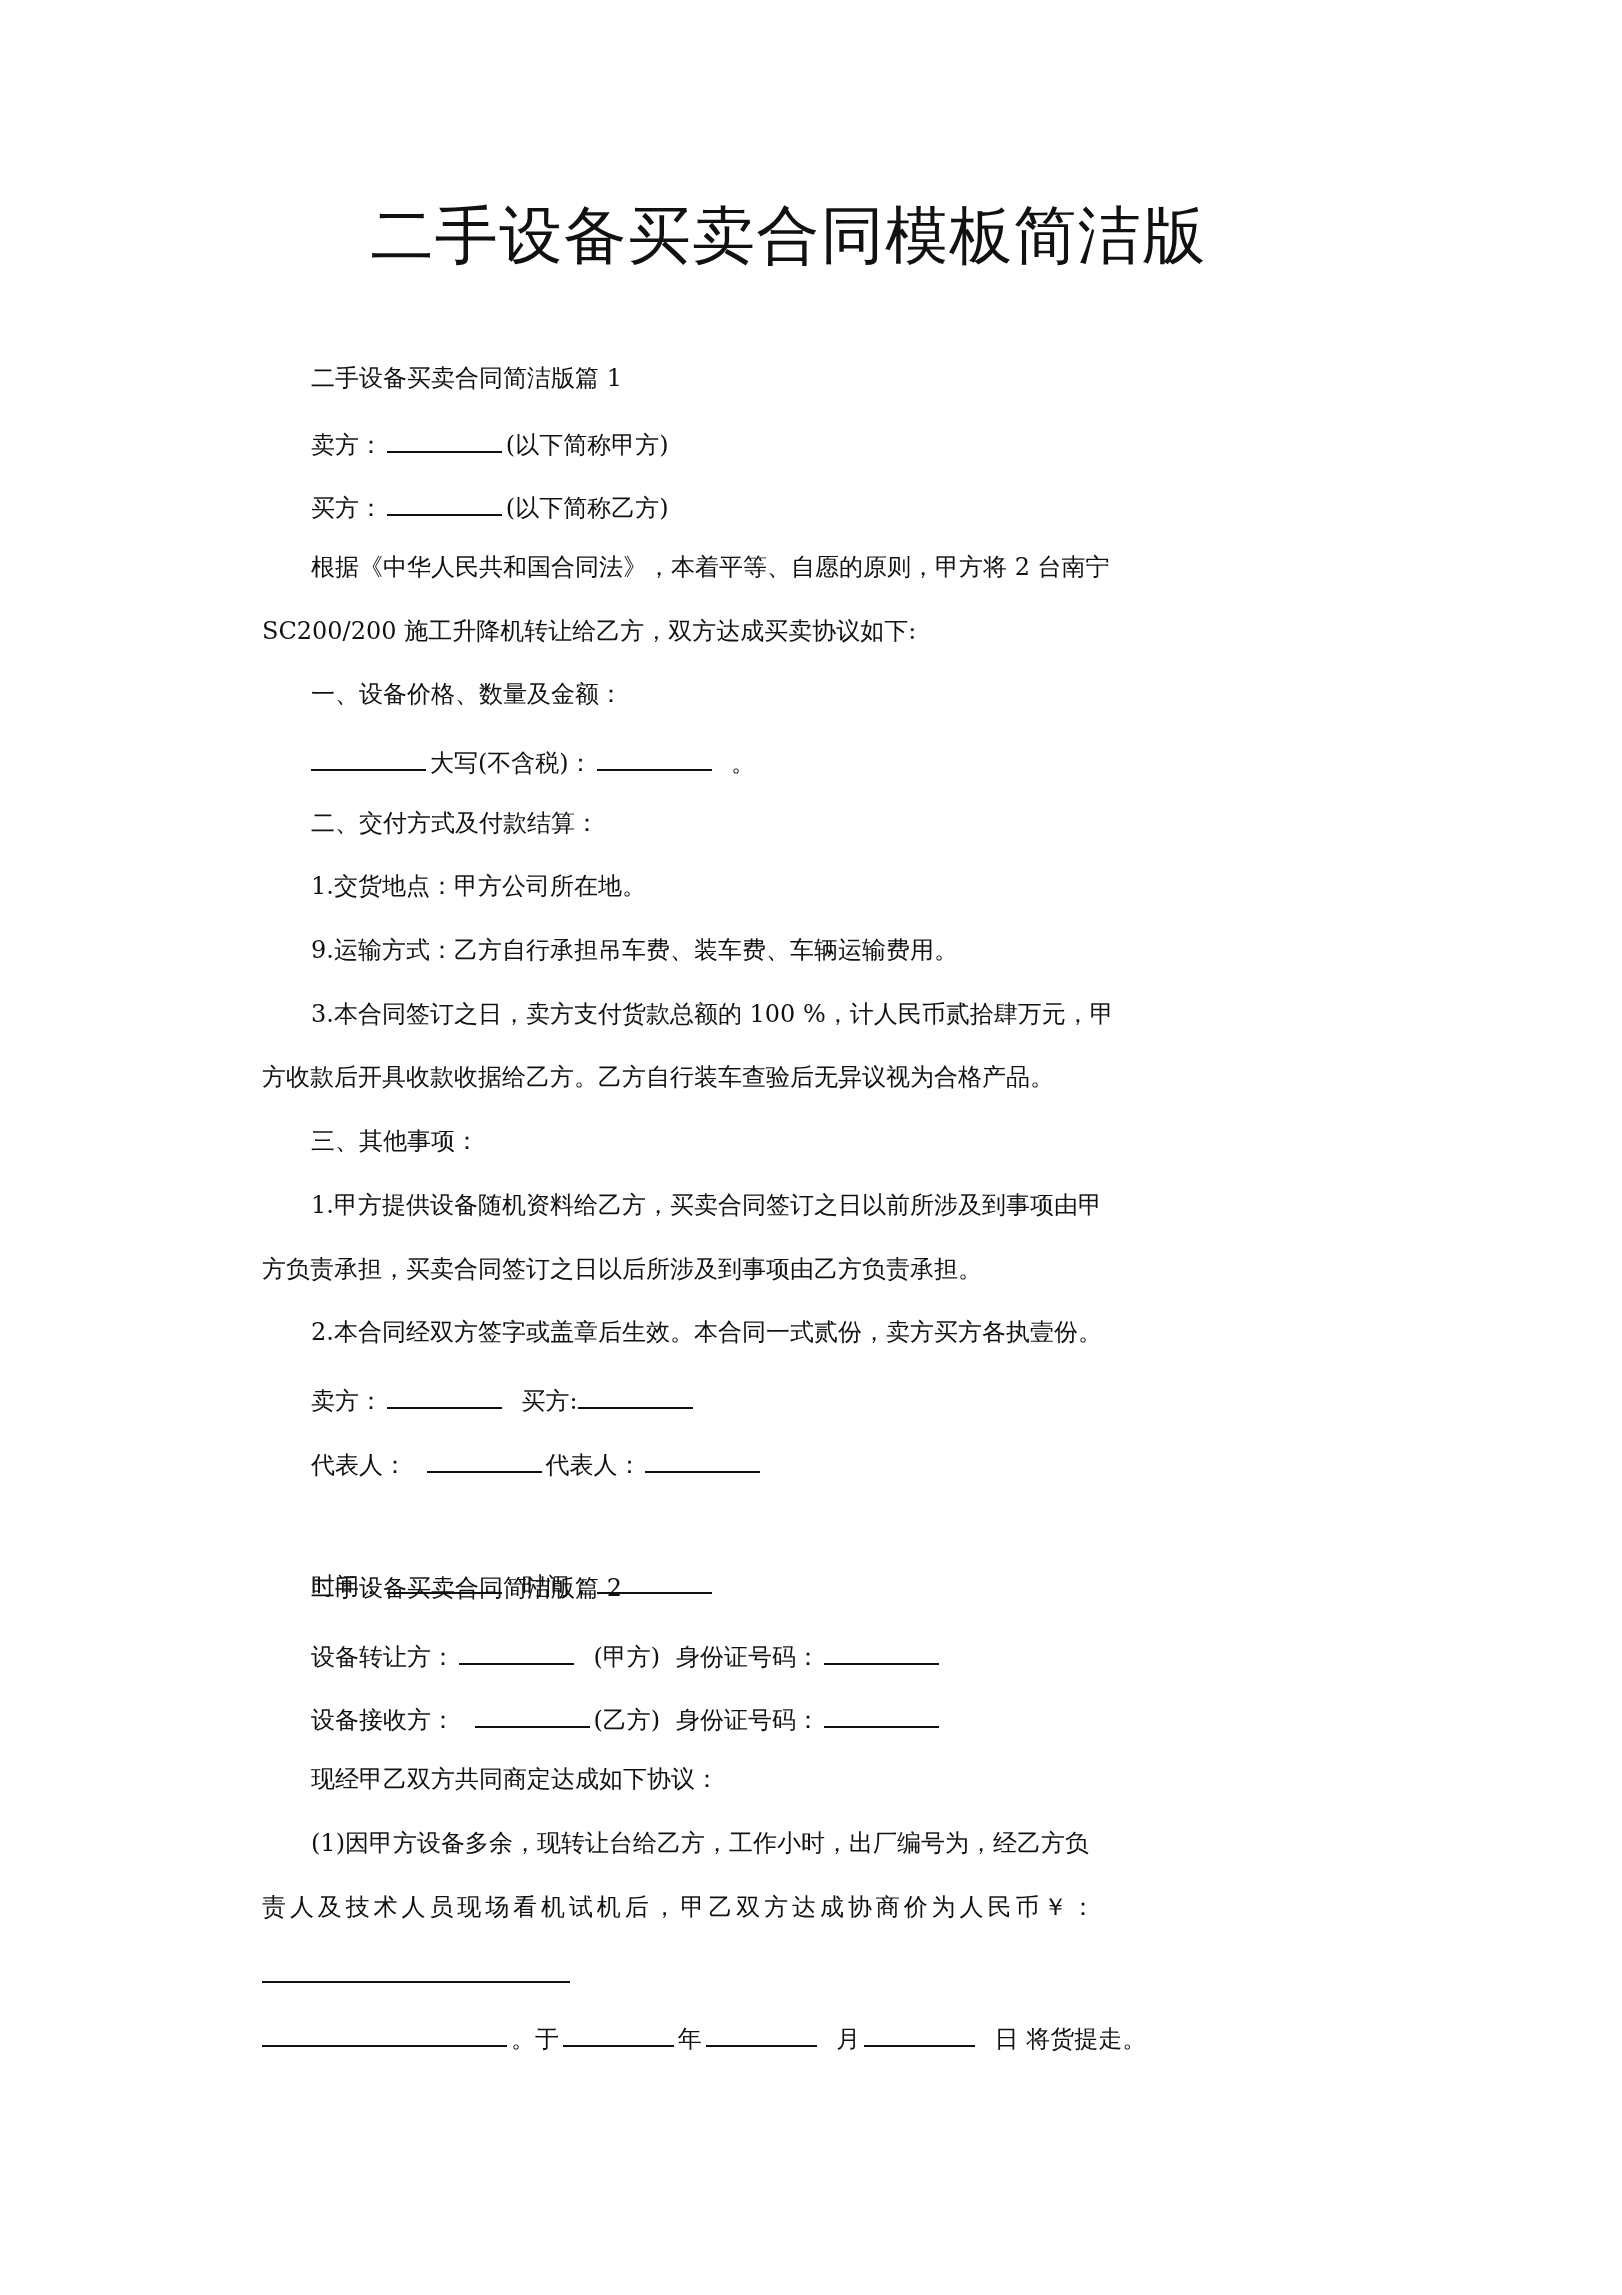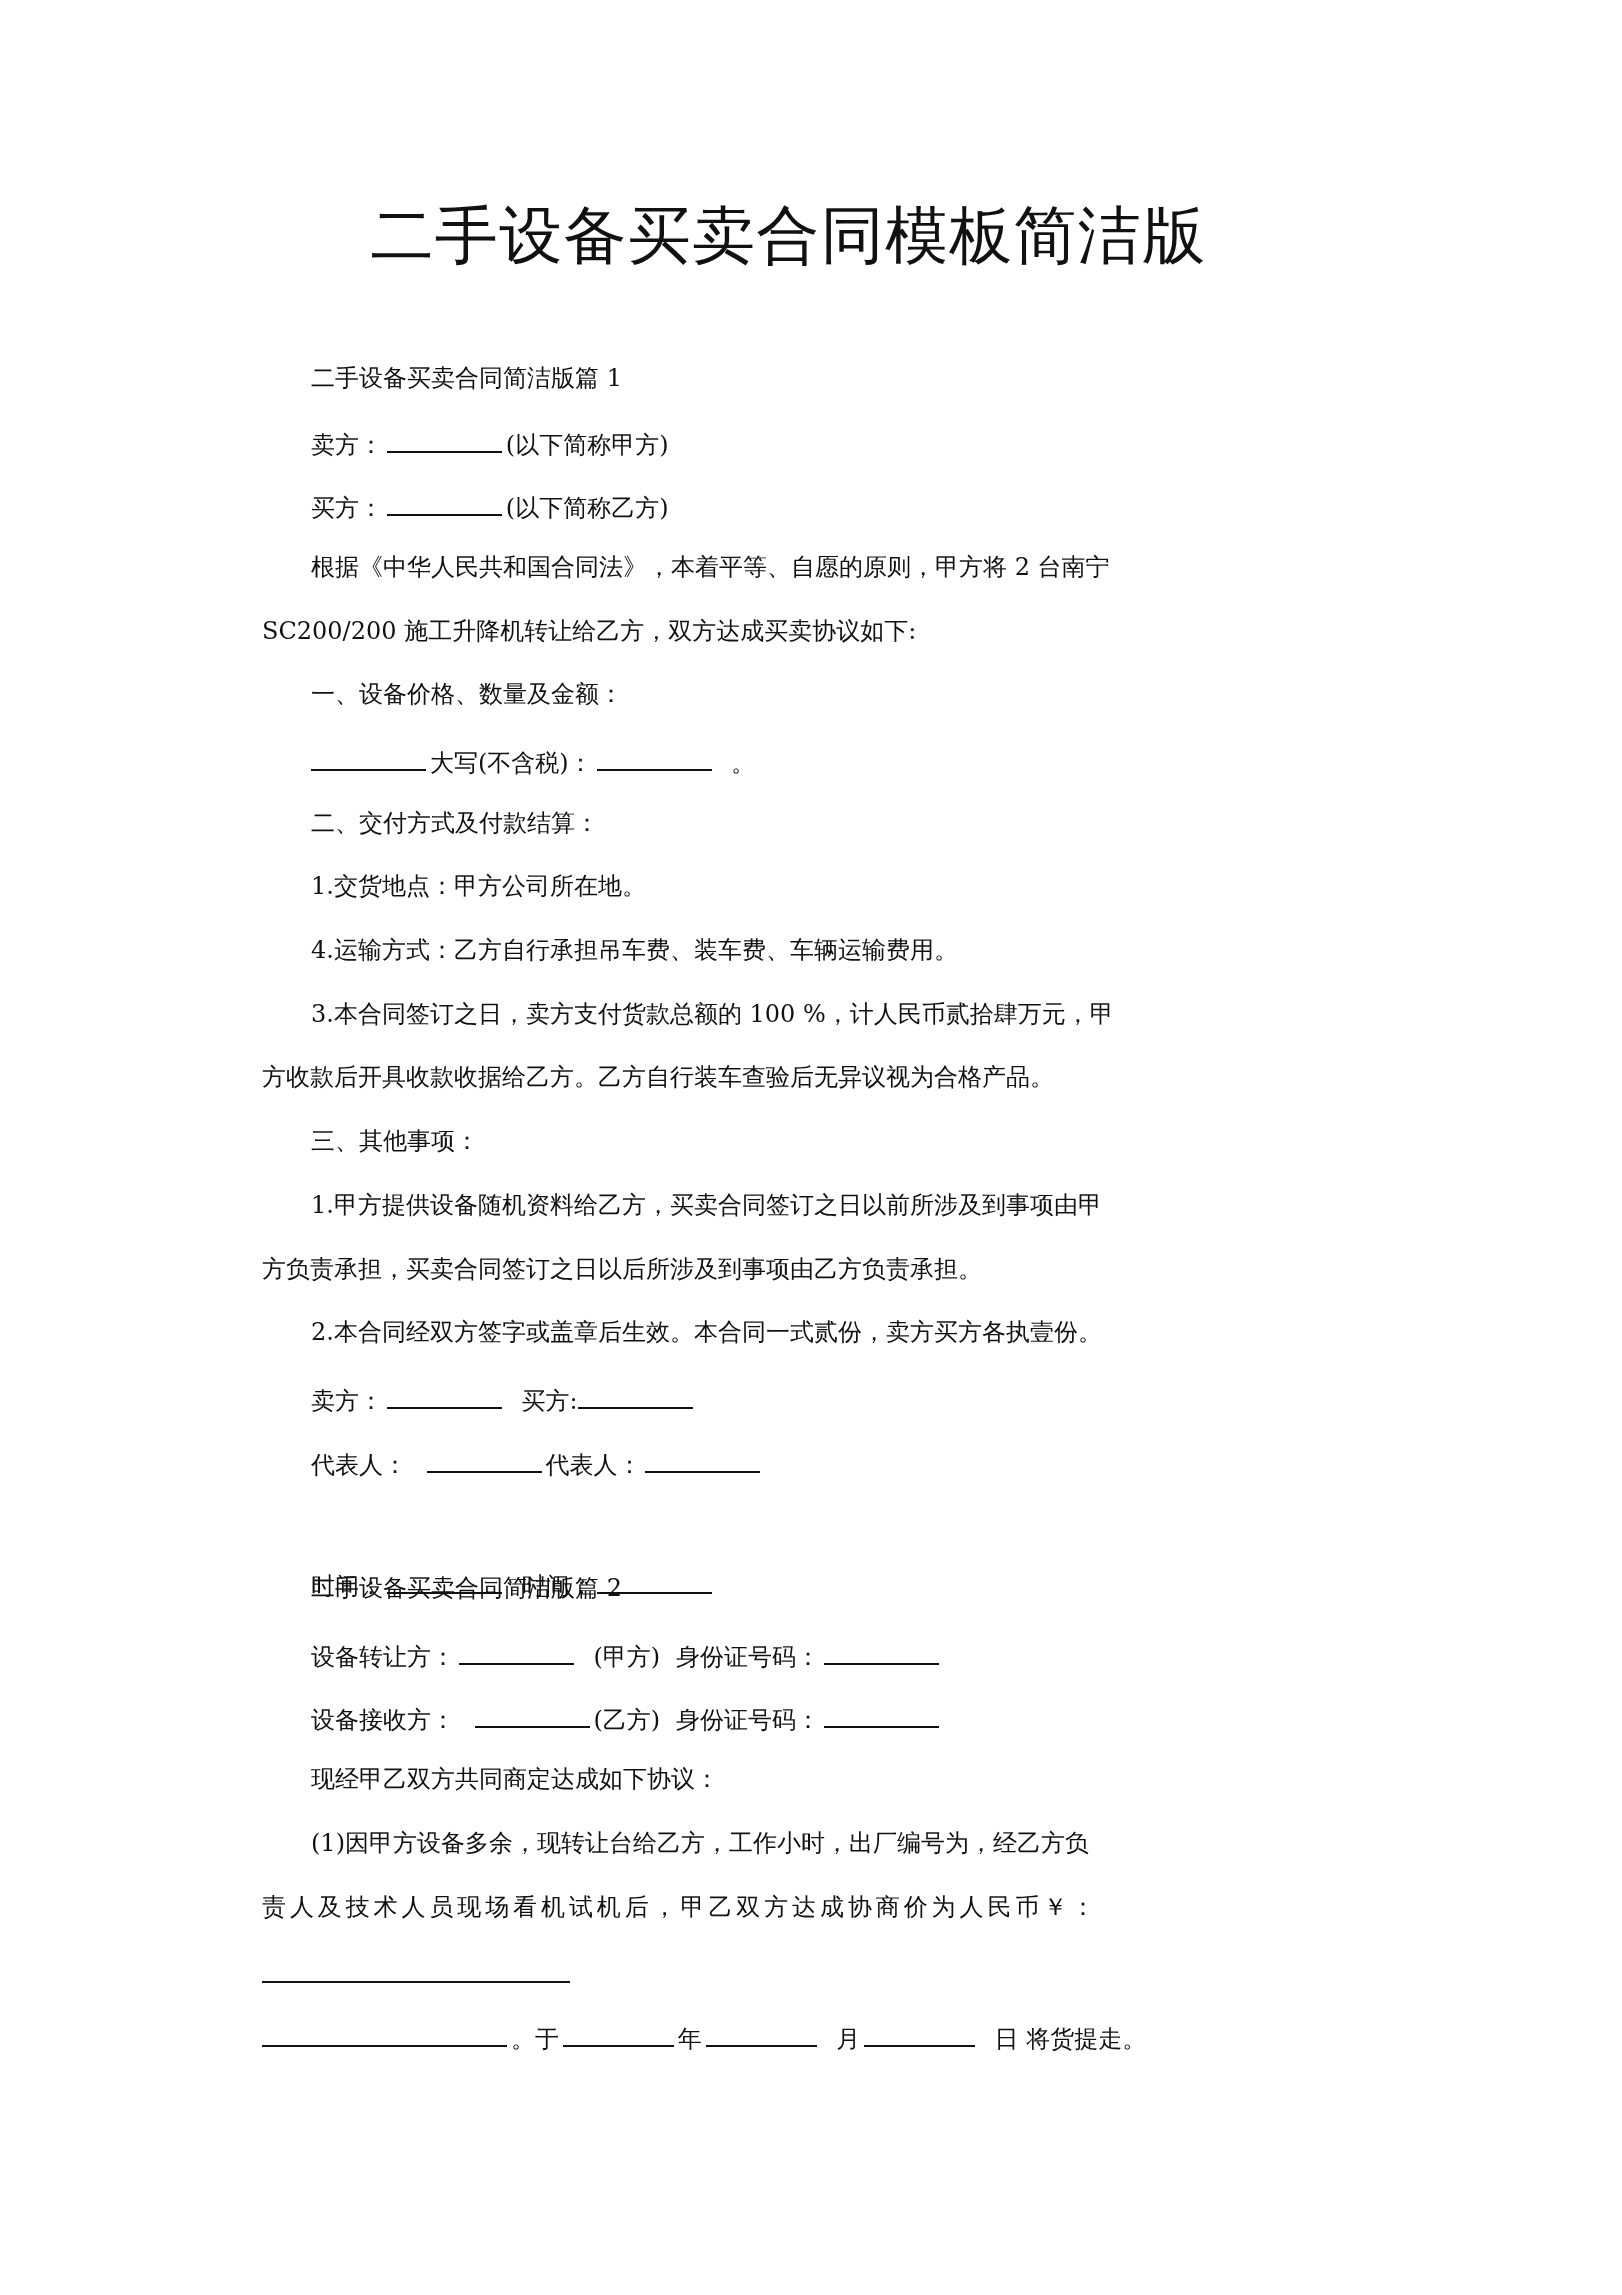--- a/index.html
+++ b/index.html
@@ -43,21 +43,21 @@
 <div class="line flush" style="top:612px">SC200/200 施工升降机转让给乙方，双方达成买卖协议如下:</div>
 
 <div class="line ind" style="top:675px">一、设备价格、数量及金额：</div>
 
 <div class="line ind" style="top:739px">
   <span class="blank b175" style="margin-left:0"></span><span>大写(不含税)：</span><span class="blank b175"></span><span class="gap"></span><span>。</span>
 </div>
 
 <div class="line ind" style="top:804px">二、交付方式及付款结算：</div>
 <div class="line ind" style="top:867px">1.交货地点：甲方公司所在地。</div>
-<div class="line ind" style="top:931px">4.运输方式：乙方自行承担吊车费、装车费、车辆运输费用。</div>
+<div class="line ind" style="top:931px">9.运输方式：乙方自行承担吊车费、装车费、车辆运输费用。</div>
 <div class="line ind" style="top:995px">3.本合同签订之日，卖方支付货款总额的 100 %，计人民币贰拾肆万元，甲</div>
 <div class="line flush" style="top:1058px">方收款后开具收款收据给乙方。乙方自行装车查验后无异议视为合格产品。</div>
 
 <div class="line ind" style="top:1122px">三、其他事项：</div>
 <div class="line ind" style="top:1186px">1.甲方提供设备随机资料给乙方，买卖合同签订之日以前所涉及到事项由甲</div>
 <div class="line flush" style="top:1250px">方负责承担，买卖合同签订之日以后所涉及到事项由乙方负责承担。</div>
 <div class="line ind" style="top:1313px">2.本合同经双方签字或盖章后生效。本合同一式贰份，卖方买方各执壹份。</div>
 
 <div class="line ind" style="top:1377px">
   <span>卖方：</span><span class="blank b175"></span><span class="gap"></span><span>买方:</span><span class="blank b175" style="margin-left:0"></span>

